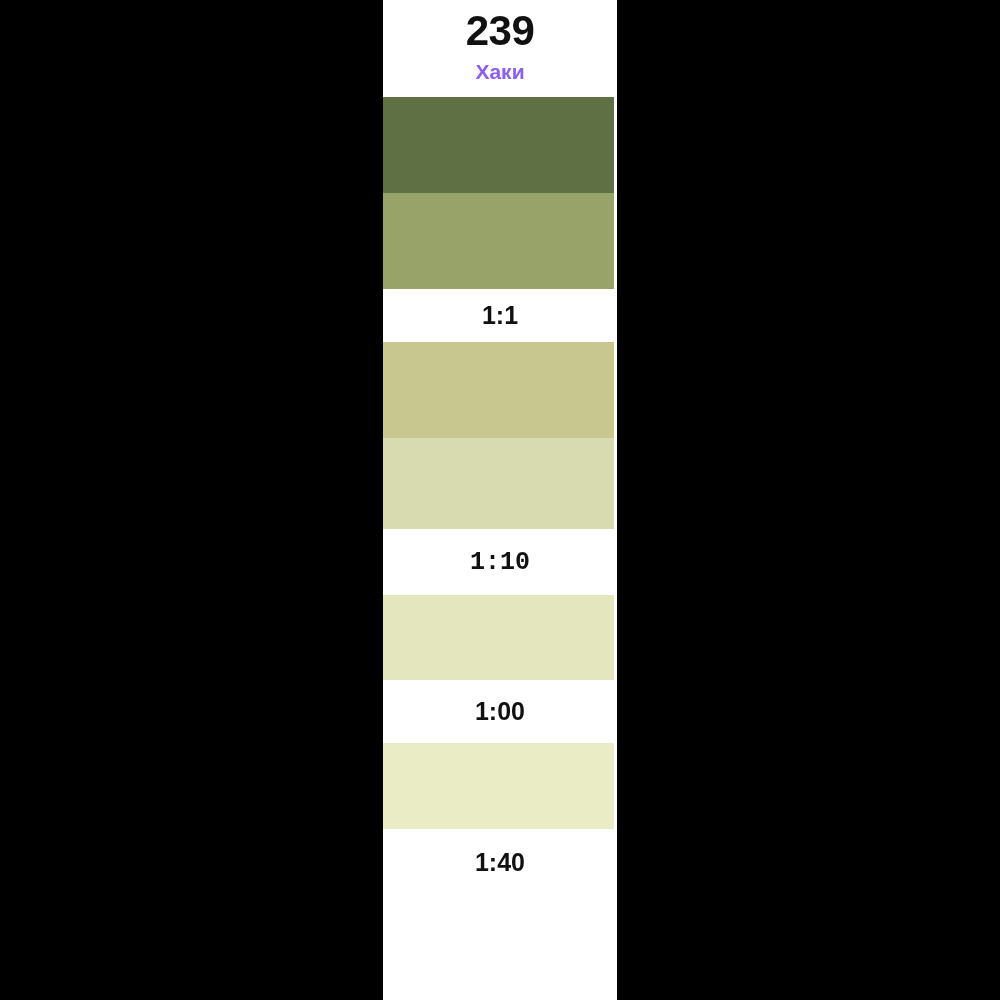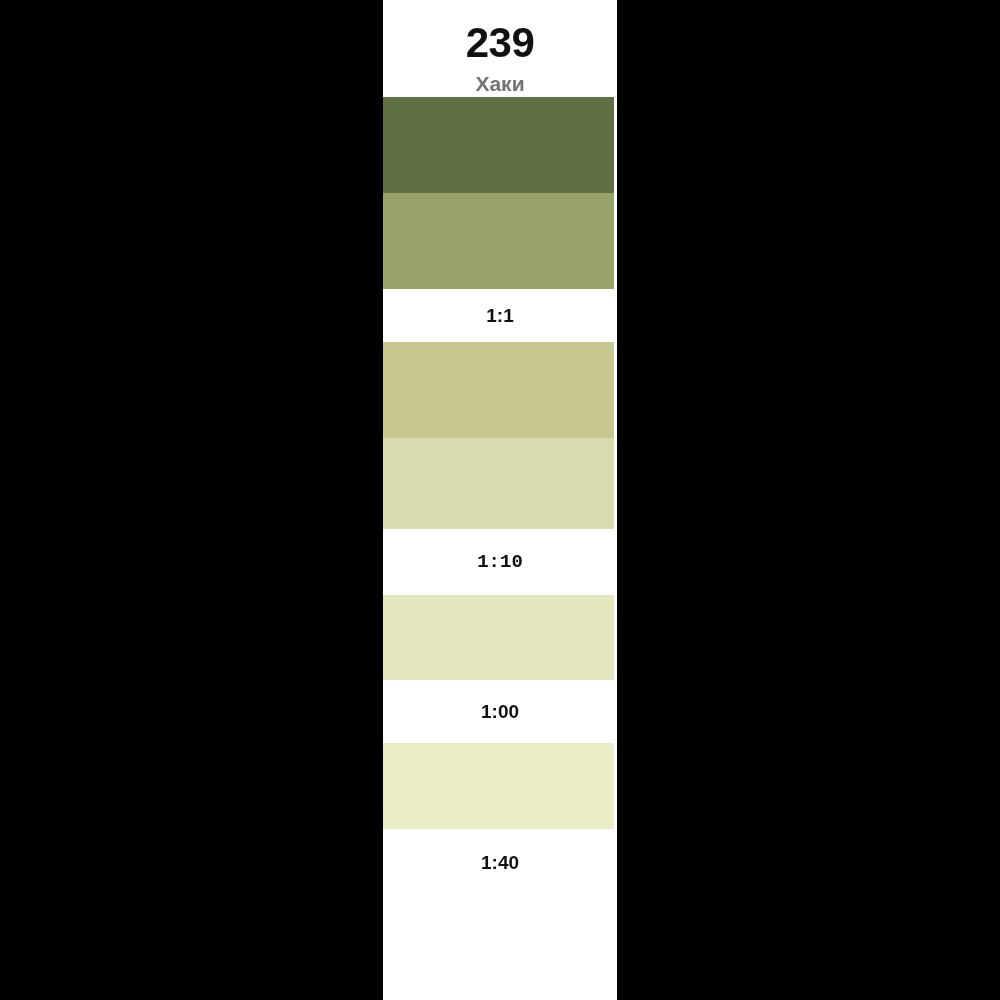--- a/index.html
+++ b/index.html
@@ -36,54 +36,54 @@
   }
 
   
   .header {
     height: 97px;
     background: #ffffff;
     display: flex;
     flex-direction: column;
     align-items: center;
     justify-content: flex-start;
-    padding-top: 22px;
+    padding-top: 10px;
     box-sizing: border-box;
   }
   .code-number {
     font-size: 42px;
     font-weight: bold;
     color: #111111;
     line-height: 1.0;
     letter-spacing: -0.5px;
   }
   .color-name {
     font-size: 21px;
     font-weight: bold;
-    color: #737373;
+    color: #8b5cf6;
     line-height: 1.0;
     margin-top: 9px;
   }
 
   
   .swatch {
     width: 231px;
     display: block;
   }
 
   
   .label-band {
     background: #ffffff;
     display: flex;
     align-items: center;
     justify-content: center;
     width: 100%;
   }
   .label-band .ratio-text {
-    font-size: 19px;
+    font-size: 25px;
     font-weight: bold;
     color: #111111;
     line-height: 1.0;
     text-align: center;
     white-space: nowrap;
   }
   .label-band.natural .ratio-text {
     font-size: 22px;
     letter-spacing: -0.2px;
   }

